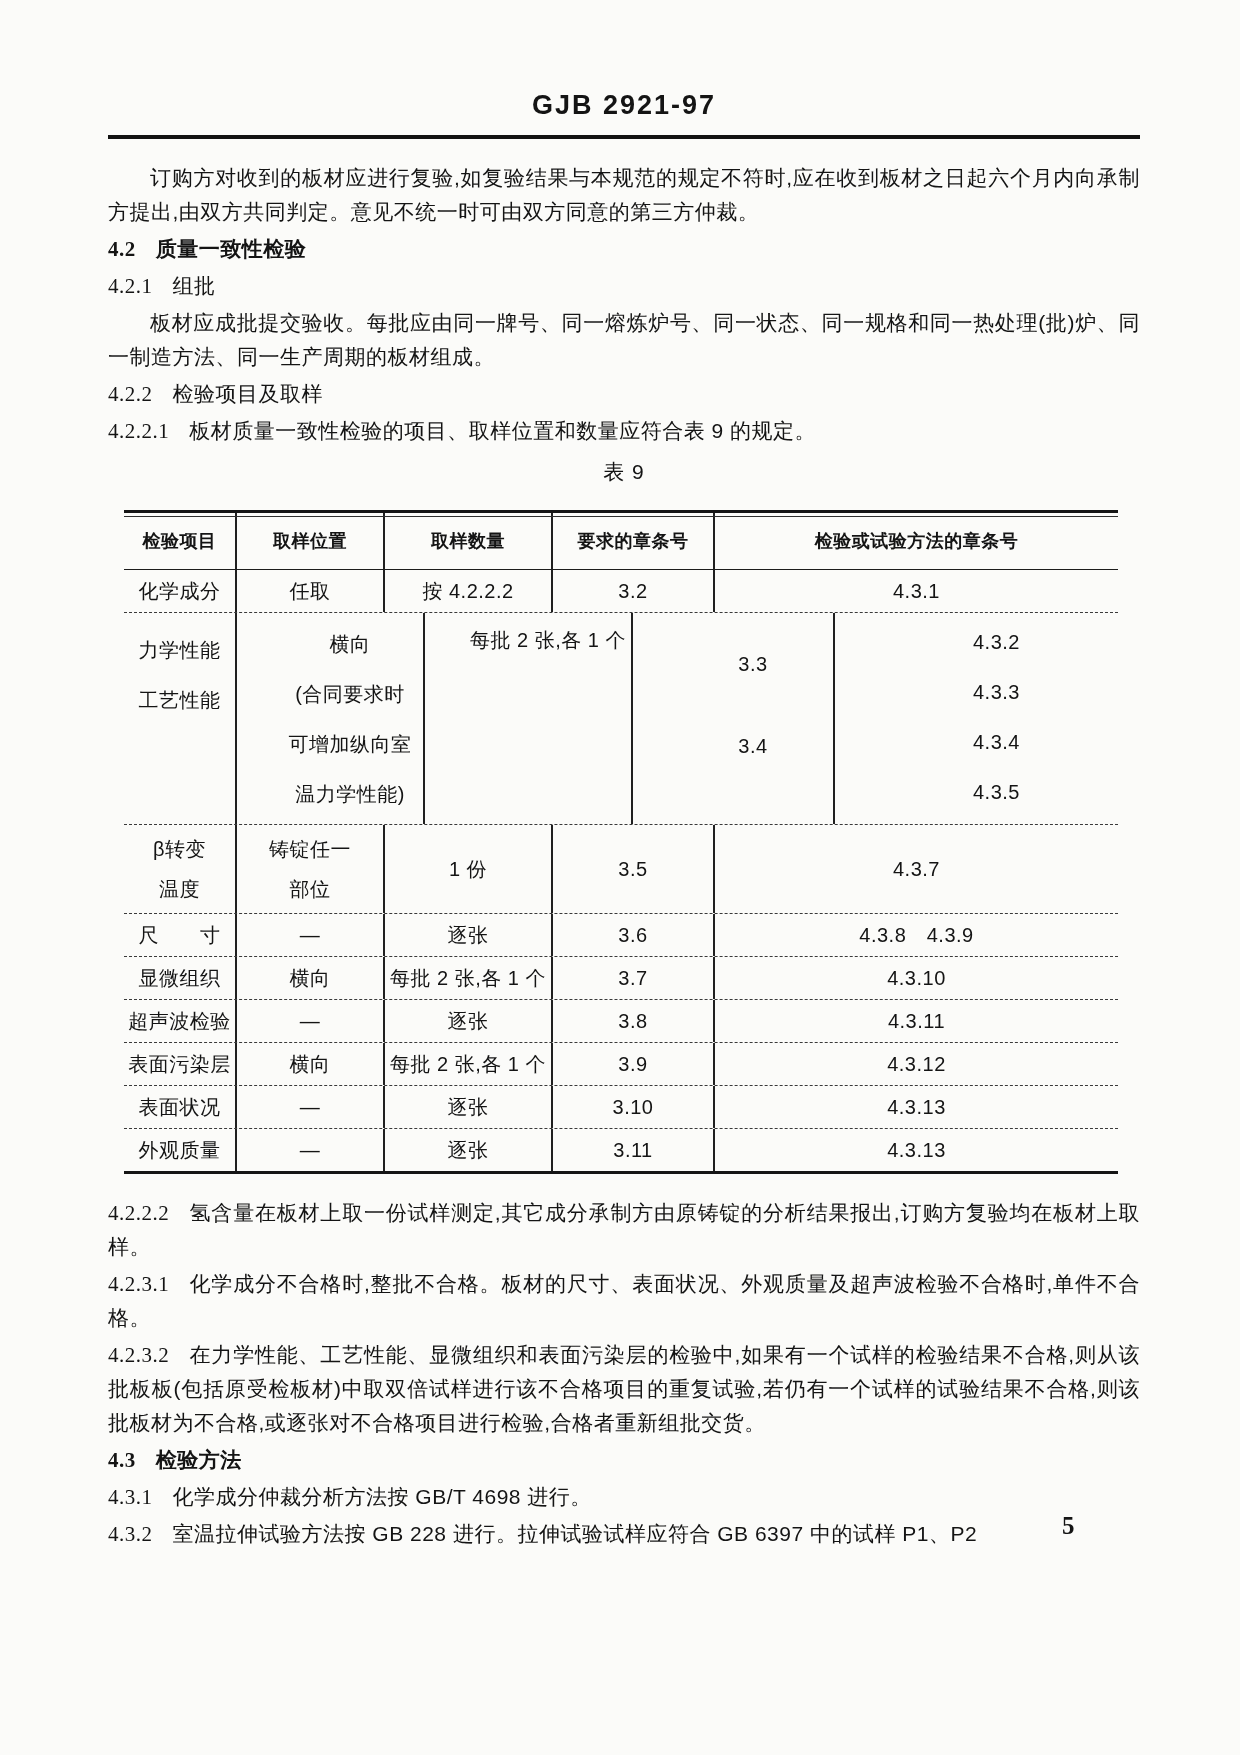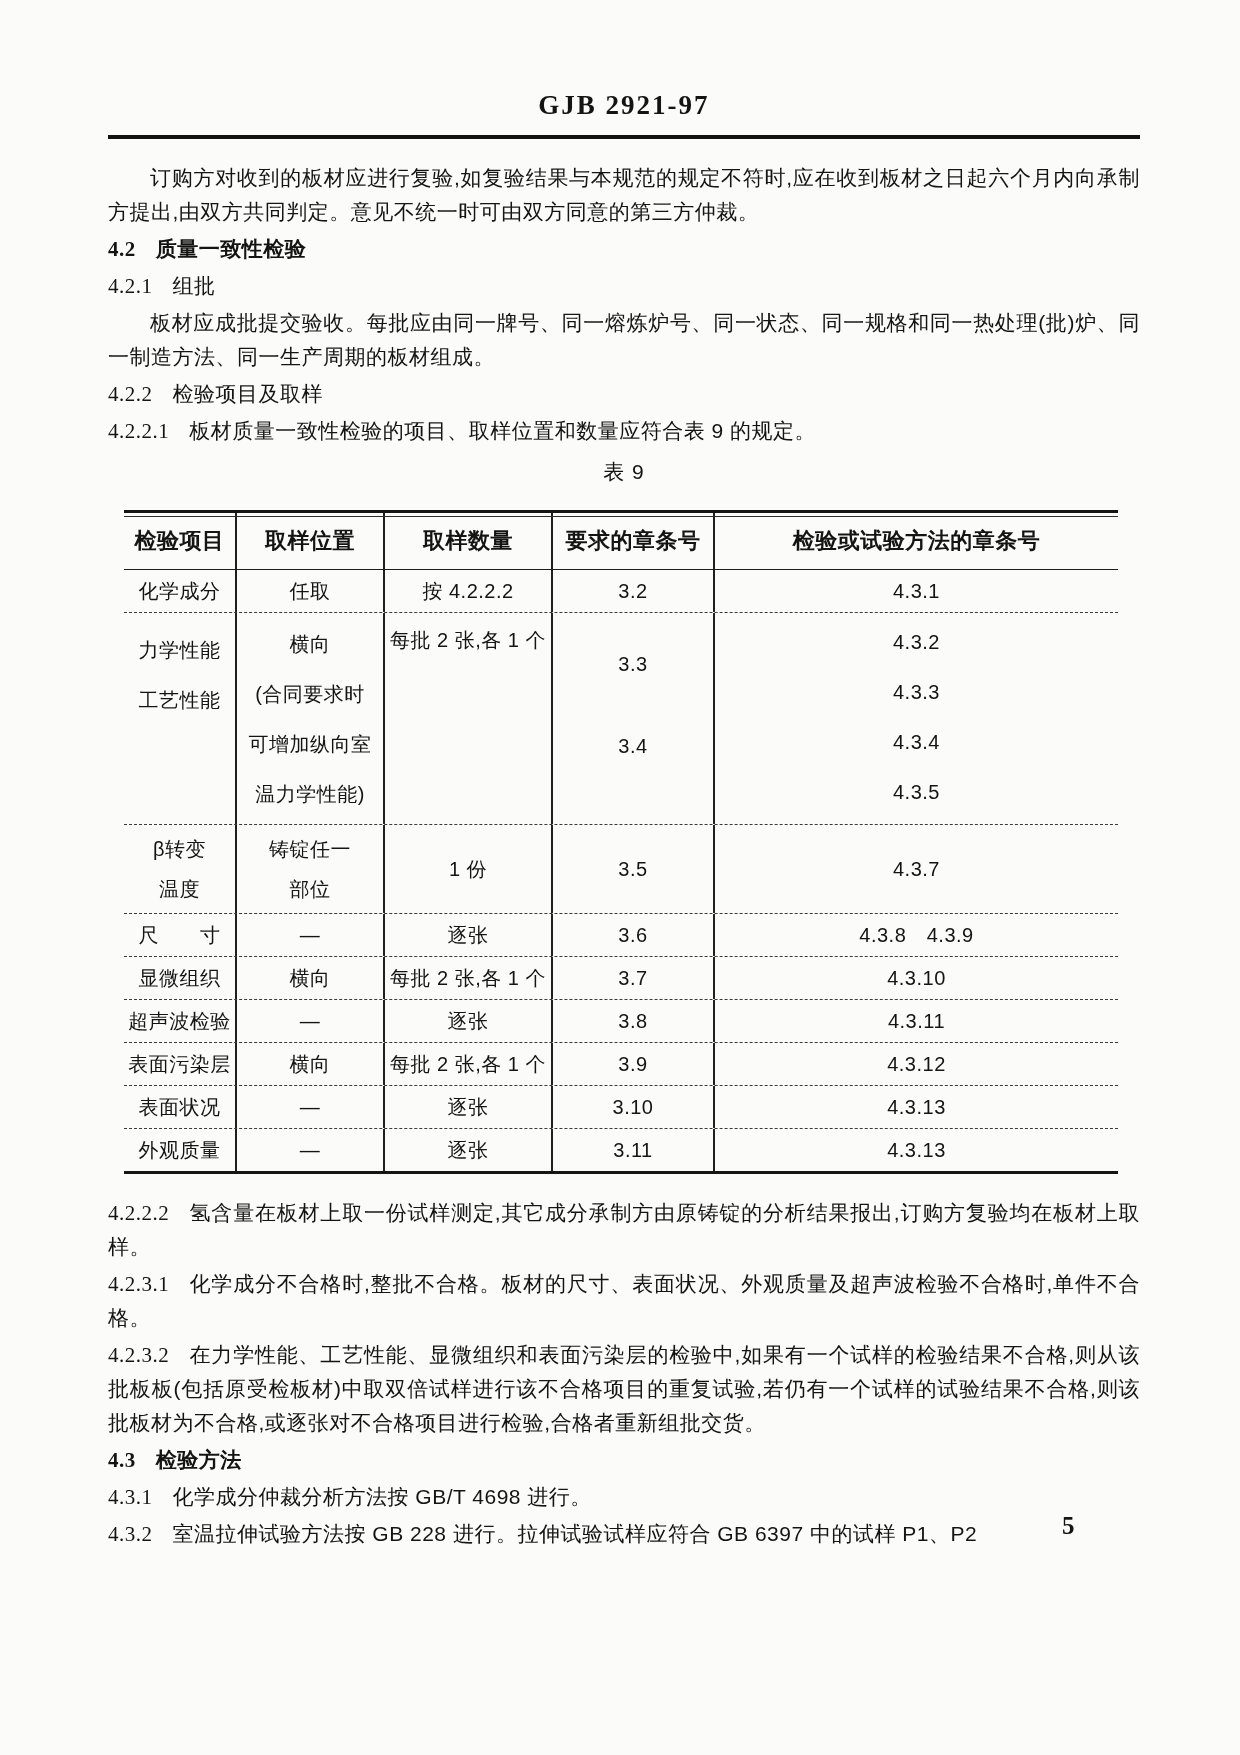--- a/index.html
+++ b/index.html
@@ -12,21 +12,21 @@
     position: relative;
   }
   .page {
     padding: 90px 100px 0 108px;
   }
   .doc-title {
     text-align: center;
     font-size: 27px;
     font-weight: 700;
     letter-spacing: 2px;
-    font-family: Liberation Serif, serif;
+    font-family: Liberation Sans, sans-serif;
   }
   .title-rule {
     margin-top: 14px;
     border-top: 4px solid #121212;
     height: 0;
   }
   .textblock {
     font-size: 21px;
     line-height: 34px;
     text-align: justify;
@@ -76,24 +76,24 @@
     justify-content: center;
     text-align: center;
     font-size: 20px;
     line-height: 30px;
     letter-spacing: 0.5px;
     white-space: pre-line;
     padding: 4px 2px;
     min-height: 42px;
   }
   .cell:not(:last-child) { border-right: 2px solid #1f1f1f; }
-  .thead .cell { min-height: 56px; font-weight: 600; font-size: 22px; }
+  .thead .cell { min-height: 56px; font-weight: 600; font-size: 18px; }
   
   .row-tall .cell { align-items: flex-start; }
-  .row-tall { min-height: 212px; }
+  .row-tall { min-height: 212px; gap: 40px; }
   .row-tall .c0 { padding-top: 12px; line-height: 50px; }
   .row-tall .c1 { padding-top: 6px; line-height: 50px; }
   .row-tall .c2 { padding-top: 12px; }
   .row-tall .c3 { padding-top: 10px; line-height: 82px; }
   .row-tall .c4 { padding-top: 4px; line-height: 50px; }
   
   .row-beta { min-height: 88px; }
   .row-beta .c0, .row-beta .c1 { line-height: 40px; }
   .footer-pagenum {
     position: absolute;

